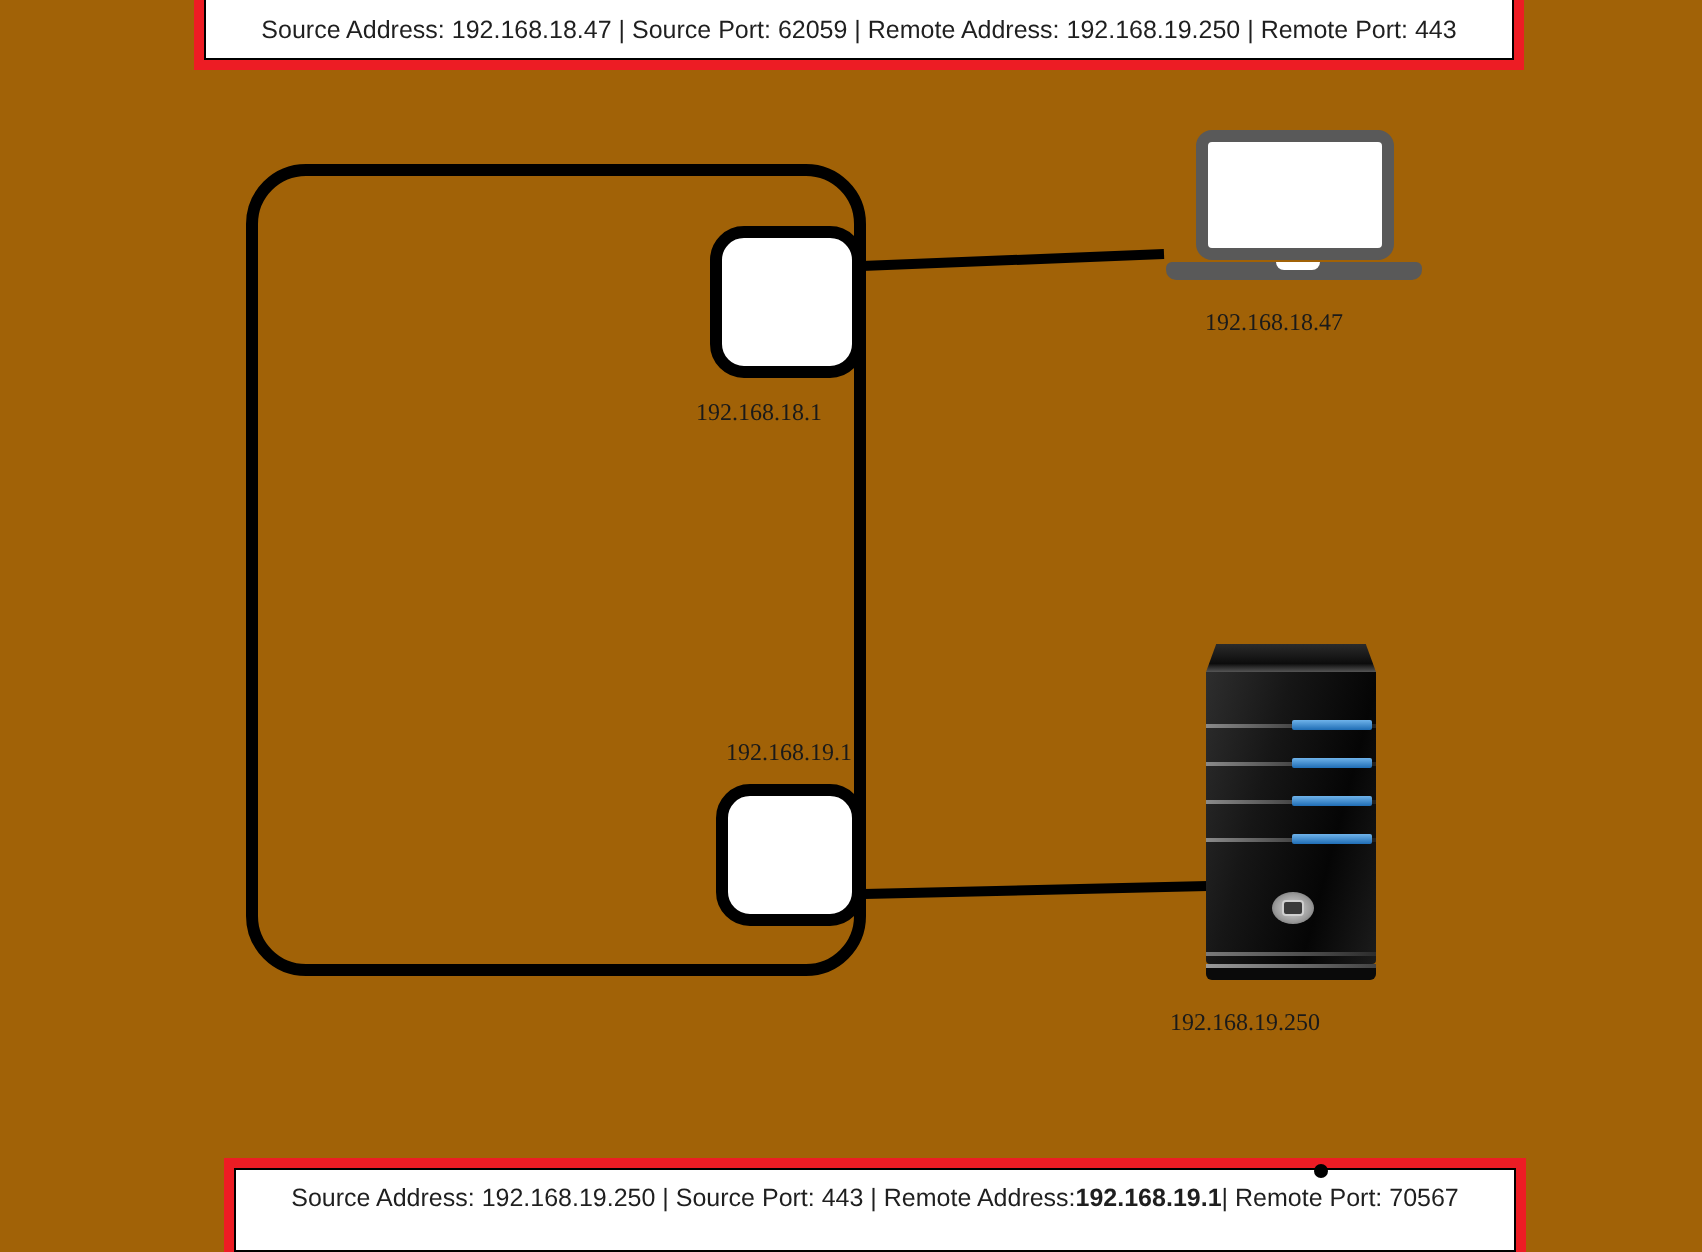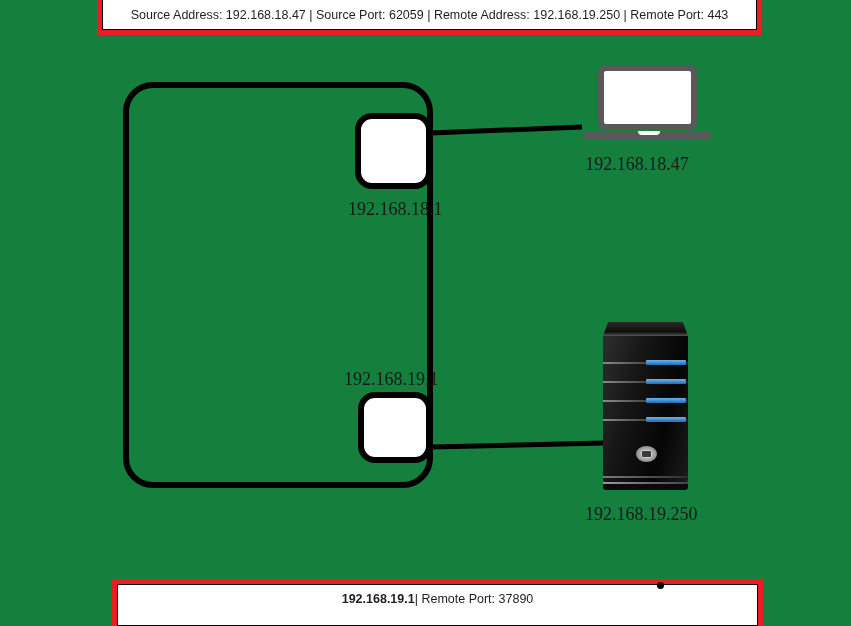--- a/index.html
+++ b/index.html
@@ -1,21 +1,21 @@
 <!DOCTYPE html>
 <html><head>
 <meta charset="utf-8">
 <style>
   html, body { margin: 0; padding: 0; background: #ffffff; }
   .canvas {
     position: relative;
     width: 851px;
     height: 626px;
     overflow: hidden;
-    background: #15803d;
+    background: #a16207;
     font-family: "Liberation Sans", sans-serif;
   }
 
   
   .banner {
     position: absolute;
     border: 5px solid #ed1c24;
     background: #ffffff;
     box-sizing: border-box;
     z-index: 5;
@@ -61,21 +61,21 @@
     background: #ffffff;
     box-sizing: border-box;
     z-index: 3;
   }
   .iface-top    { left: 355px; top: 113px; width: 77px; height: 76px; }
   .iface-bottom { left: 358px; top: 392px; width: 74px; height: 71px; }
 
   .diagram-label {
     position: absolute;
     font-family: "Liberation Serif", serif;
-    font-size: 18px;
+    font-size: 12px;
     color: #1a1a1a;
     z-index: 4;
   }
   .label-iface-top    { left: 348px; top: 199px; width: 82px; text-align: left; }
   .label-iface-bottom { left: 344px; top: 369px; width: 82px; text-align: right; }
   .label-laptop { left: 577px; top: 154px; width: 120px; text-align: center; }
   .label-server { left: 585px; top: 504px; width: 120px; text-align: left; }
 
   
   .laptop { position: absolute; left: 583px; top: 65px; width: 128px; height: 75px; z-index: 3; }
@@ -204,18 +204,19 @@
     </div>
     <div class="server-base-line"></div>
     <div class="server-foot"></div>
   </div>
   <div class="diagram-label label-server">192.168.19.250</div>
 
   <div class="stray-dot"></div>
 
   <div class="banner banner-bottom">
     <div class="banner-inner">
+      <span>Source Address: 192.168.19.250 | Source Port: 443 | Remote Address: </span>
         <span class="bold-seg">192.168.19.1</span>
-        <span> | Remote Port: 37890</span>
+        <span> | Remote Port: 70567</span>
     </div>
   </div>
 
 </div>
 
 </body></html>

